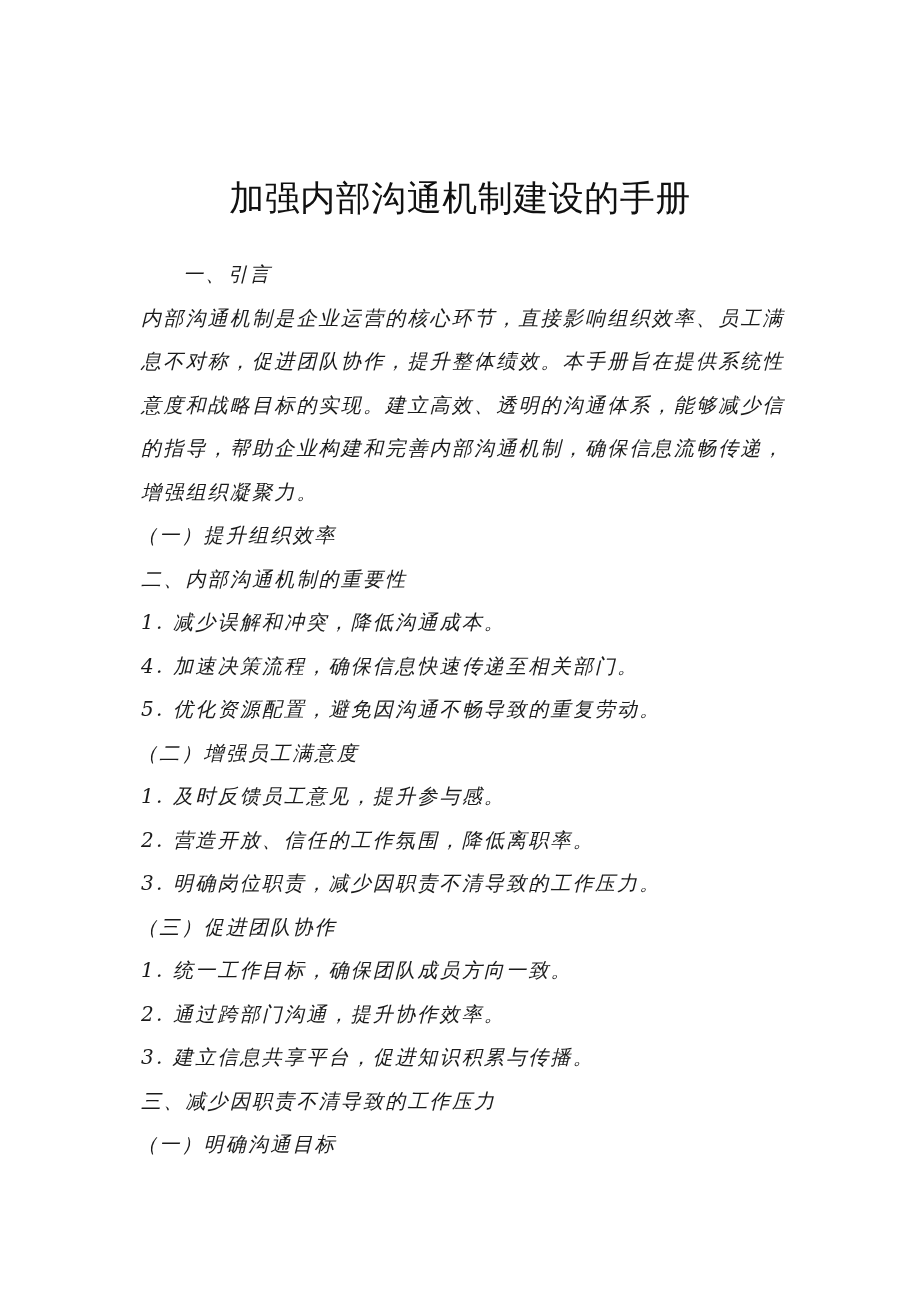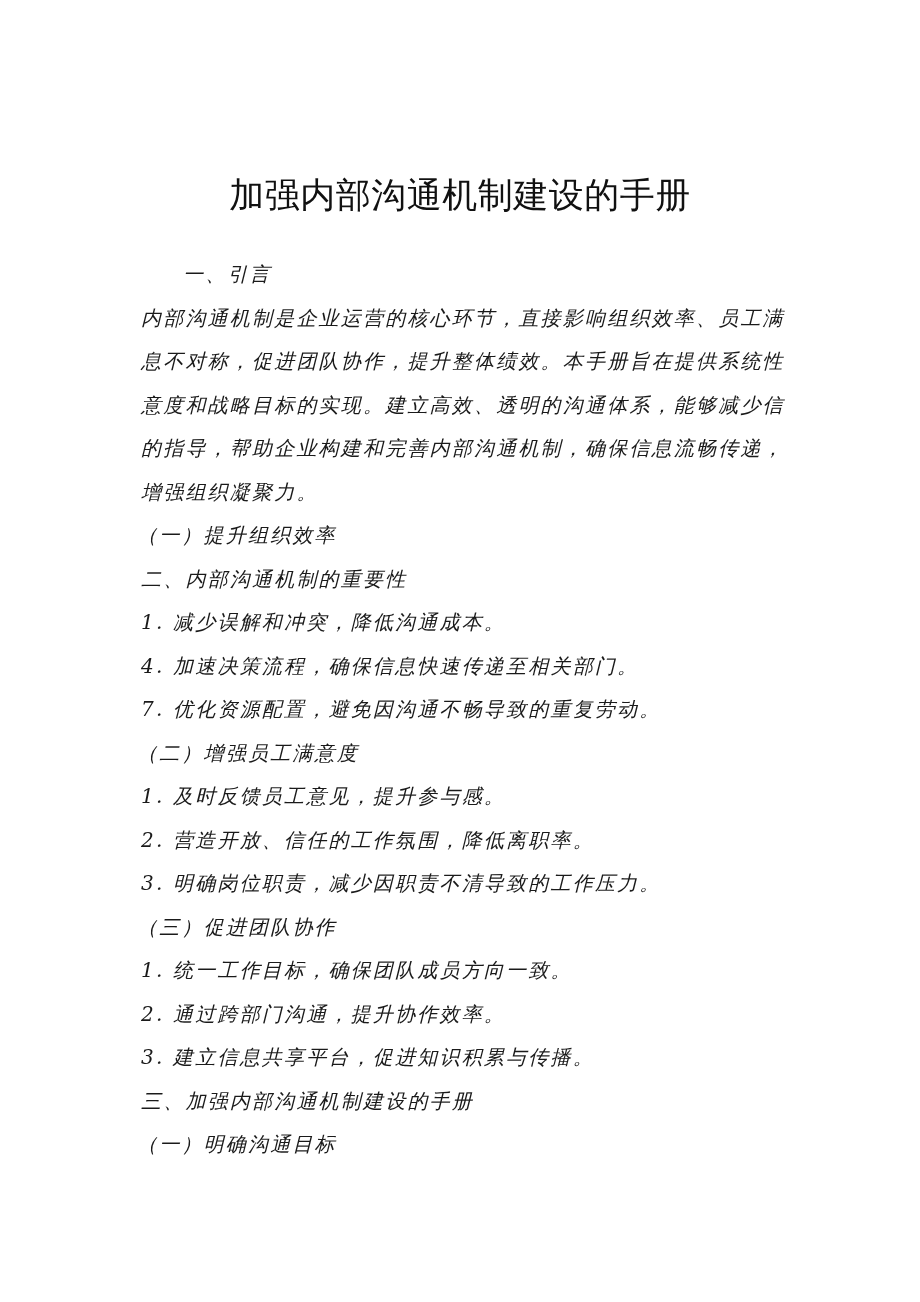--- a/index.html
+++ b/index.html
@@ -1,19 +1,19 @@
 <!DOCTYPE html>
 <html><head>
 <meta charset="utf-8">
 <style>
   html, body { margin: 0; padding: 0; background: #ffffff; }
   body { width: 920px; height: 1302px; position: relative; overflow: hidden; color: #111; }
   .title {
     position: absolute; left: 0; top: 150px; width: 920px; text-align: center;
-    font-family: Liberation Mono, monospace;
+    font-family: Liberation Sans, sans-serif;
     font-size: 35px; line-height: 50px; font-weight: normal; color: #111; letter-spacing: 0.5px;
   }
   .content {
     position: absolute; left: 141px; top: 253px; width: 640px;
     font-family: "DejaVu Serif", "Liberation Serif", serif;
     font-size: 20px; line-height: 43.5px; color: #1a1a1a; letter-spacing: 2.2px; font-style: italic;
   }
   .line { white-space: nowrap; height: 43.5px; }
   .indent { padding-left: 42px; }
   .para-line { white-space: nowrap; }
@@ -33,27 +33,27 @@
     <div class="line para-line">意度和战略目标的实现。建立高效、透明的沟通体系，能够减少信</div>
     <div class="line para-line">的指导，帮助企业构建和完善内部沟通机制，确保信息流畅传递，</div>
     <div class="line para-line">增强组织凝聚力。</div>
   </div>
 
   <div class="line sub">（一）提升组织效率</div>
 
   <div class="line">二、内部沟通机制的重要性</div>
   <div class="line">1. 减少误解和冲突，降低沟通成本。</div>
   <div class="line">4. 加速决策流程，确保信息快速传递至相关部门。</div>
-  <div class="line">7. 优化资源配置，避免因沟通不畅导致的重复劳动。</div>
+  <div class="line">5. 优化资源配置，避免因沟通不畅导致的重复劳动。</div>
 
   <div class="line sub">（二）增强员工满意度</div>
   <div class="line">1. 及时反馈员工意见，提升参与感。</div>
   <div class="line">2. 营造开放、信任的工作氛围，降低离职率。</div>
   <div class="line">3. 明确岗位职责，减少因职责不清导致的工作压力。</div>
 
   <div class="line sub">（三）促进团队协作</div>
   <div class="line">1. 统一工作目标，确保团队成员方向一致。</div>
   <div class="line">2. 通过跨部门沟通，提升协作效率。</div>
   <div class="line">3. 建立信息共享平台，促进知识积累与传播。</div>
 
-  <div class="line">三、加强内部沟通机制建设的手册</div>
+  <div class="line">三、减少因职责不清导致的工作压力</div>
   <div class="line sub">（一）明确沟通目标</div>
 </div>
 
 </body></html>

